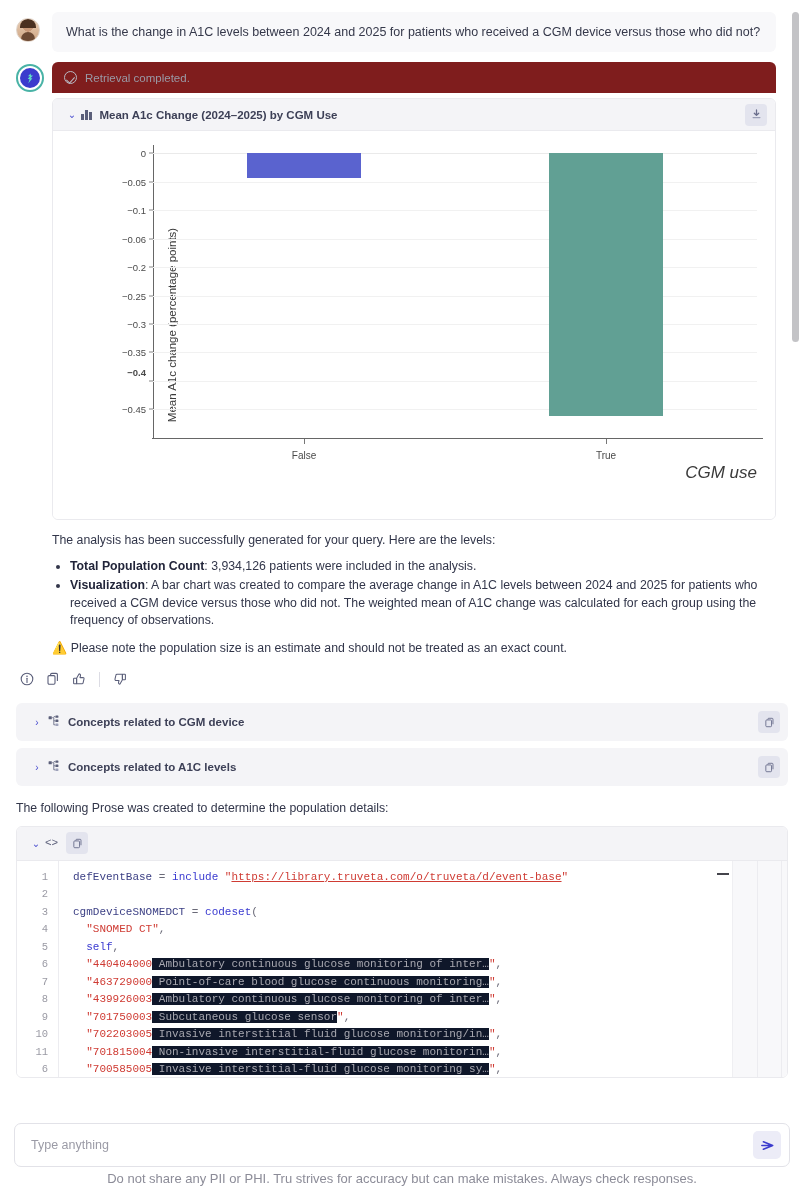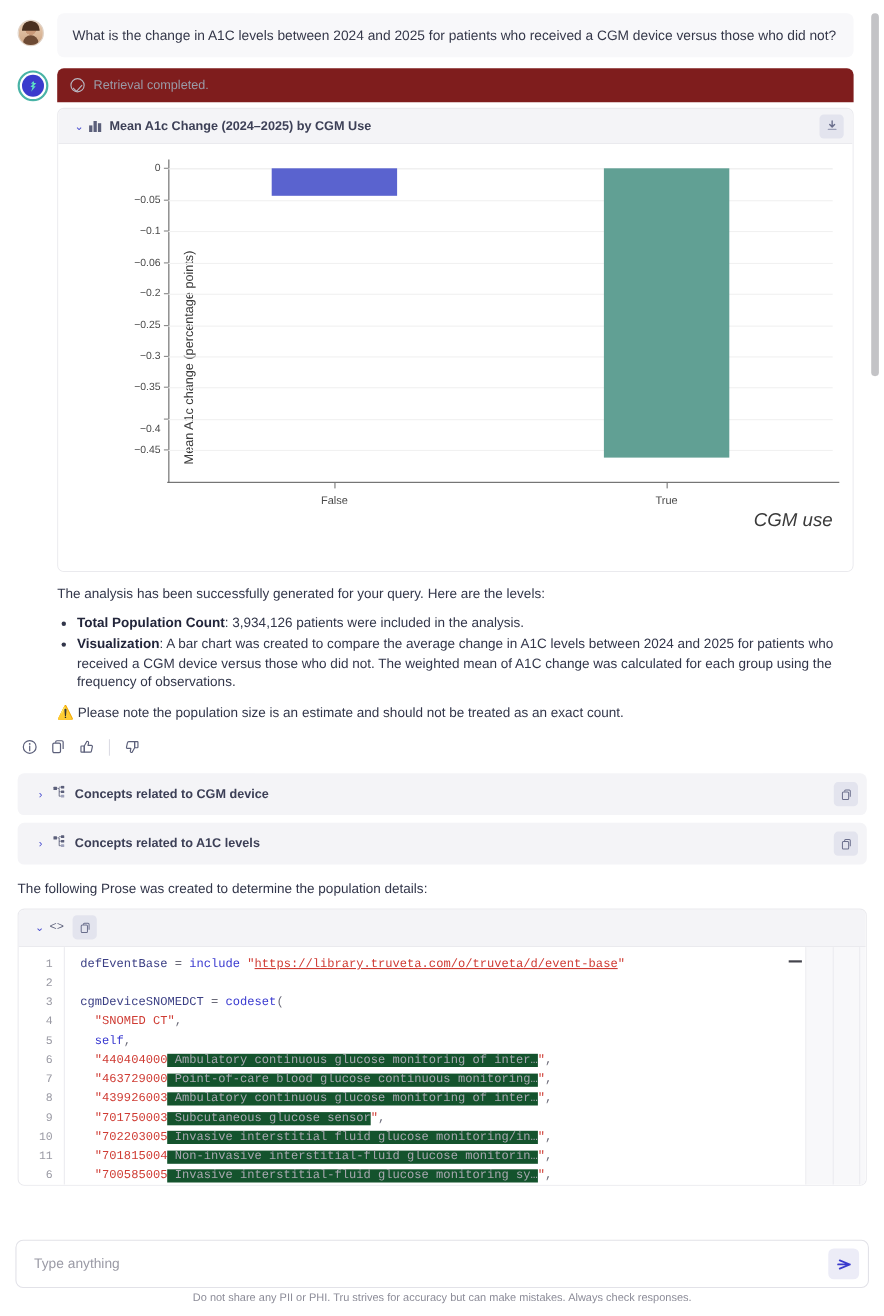--- a/index.html
+++ b/index.html
@@ -210,21 +210,21 @@
   }
   .code-lines {
     flex: 1 1 auto; padding: 8px 0 0 14px; overflow: hidden;
     font-family: "Liberation Mono", monospace; font-size: 11px; line-height: 17.5px;
     white-space: pre; color: #2b2b33;
   }
   .tok-kw { color: #3a3ad0; }
   .tok-id { color: #3b3f84; }
   .tok-str { color: #cf3b33; }
   .tok-fn { color: #3a3ad0; }
-  .tok-desc { color: #a8a8b0; background: #14532d; }
+  .tok-desc { color: #a8a8b0; background: #0f172a; }
   .tok-link { color: #cf3b33; text-decoration: underline; }
   .tok-punc { color: #6a6a78; }
   .code-minimap {
     position: absolute; right: 0; top: 0; bottom: 0; width: 55px;
     background: #f8f8fa; border-left: 1px solid #efeff2;
   }
   .code-minimap::before {
     content: ""; position: absolute; left: 24px; top: 0; bottom: 0; width: 1px; background: #ececf0;
   }
   .code-minimap::after {
@@ -243,21 +243,21 @@
   .composer input {
     flex: 1 1 auto; border: none; outline: none; background: transparent;
     font-family: "Liberation Sans", sans-serif; font-size: 12.5px; color: #33364a;
   }
   .composer input::placeholder { color: #9b9ba6; }
   .send-btn {
     width: 28px; height: 28px; border-radius: 5px; background: #ececf7;
     display: flex; align-items: center; justify-content: center; cursor: pointer;
   }
   .footnote {
-    text-align: center; font-size: 10px; color: #8c8c98;
+    text-align: center; font-size: 13px; color: #8c8c98;
     padding: 4px 0 6px 0;
   }
 </style>
 </head>
 <body>
 
 <div class="app">
 
 
   <div class="scrollregion">
@@ -323,21 +323,21 @@
                   <div class="gridline" style="top: 142.408px;"></div>
                   <div class="ytick" style="top: 142.408px;">−0.25</div>
                   <div class="ytickmark" style="top: 142.408px;"></div>
                   <div class="gridline" style="top: 170.89px;"></div>
                   <div class="ytick" style="top: 170.89px;">−0.3</div>
                   <div class="ytickmark" style="top: 170.89px;"></div>
                   <div class="gridline" style="top: 199.372px;"></div>
                   <div class="ytick" style="top: 199.372px;">−0.35</div>
                   <div class="ytickmark" style="top: 199.372px;"></div>
                   <div class="gridline" style="top: 227.853px;"></div>
-                  <div class="ytick" style="top: 237px;">−0.4</div>
+                  <div class="ytick" style="top: 219px; font-weight: bold;">−0.4</div>
                   <div class="ytickmark" style="top: 227.853px;"></div>
                   <div class="gridline" style="top: 256.335px;"></div>
                   <div class="ytick" style="top: 256.335px;">−0.45</div>
                   <div class="ytickmark" style="top: 256.335px;"></div>
                   <div class="bar" title="False: -0.043" style="left: 94.375px; width: 113.25px; height: 24.4942px; top: 0px; background: rgb(90, 99, 207);"></div>
                   <div class="xtickmark" style="left: 151px;"></div>
                   <div class="xtick" style="left: 151px;">False</div>
                   <div class="bar" title="True: -0.461" style="left: 396.375px; width: 113.25px; height: 262.601px; top: 0px; background: rgb(97, 160, 148);"></div>
                   <div class="xtickmark" style="left: 453px;"></div>
                   <div class="xtick" style="left: 453px;">True</div>

